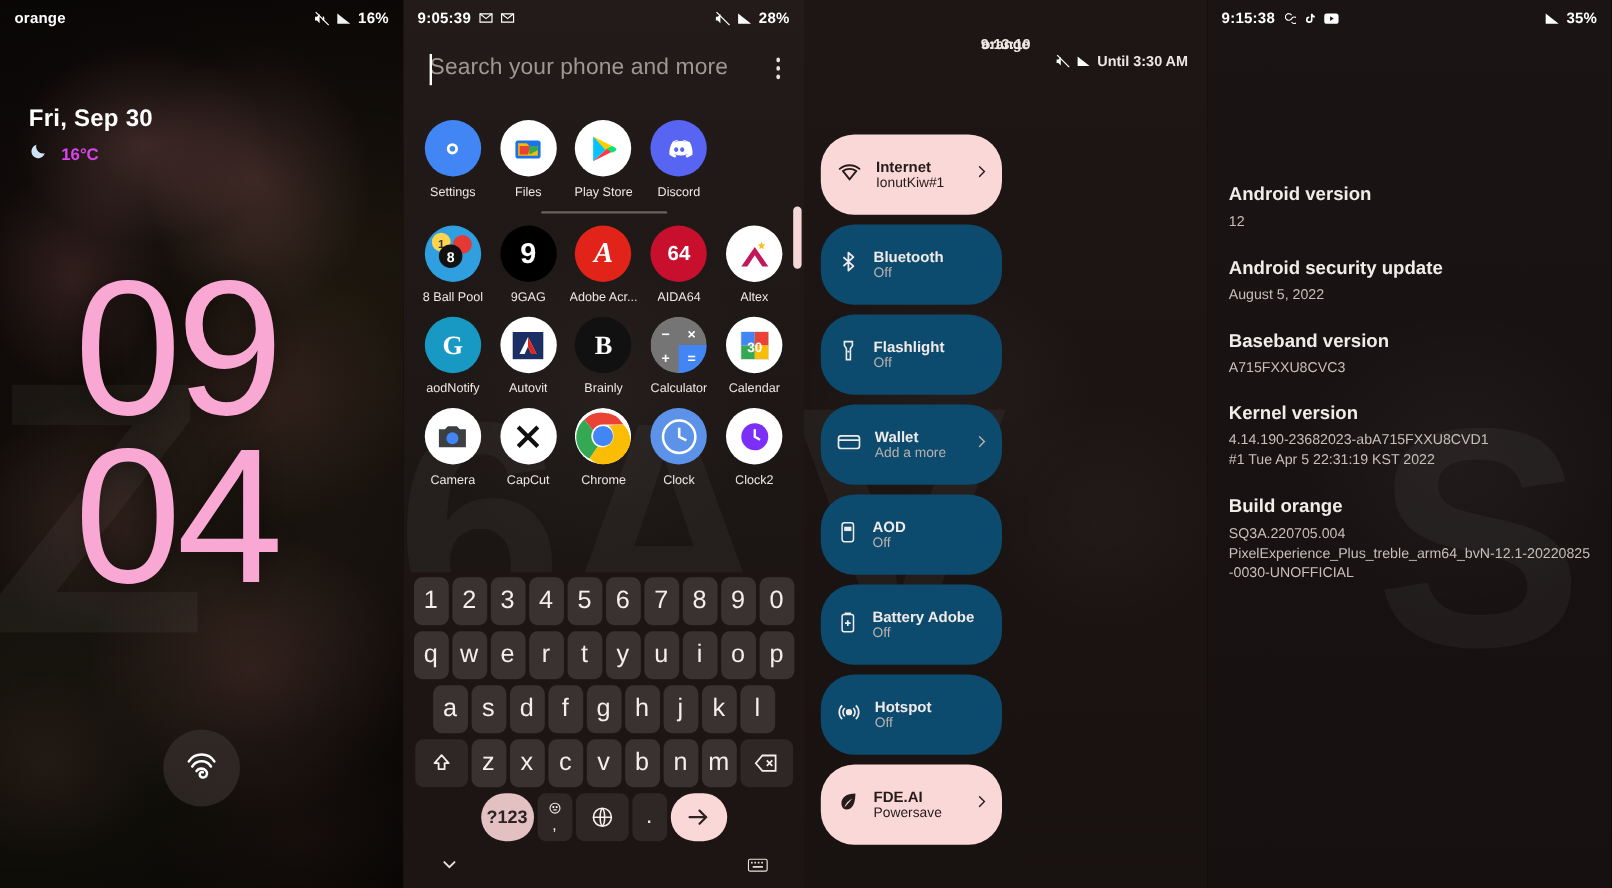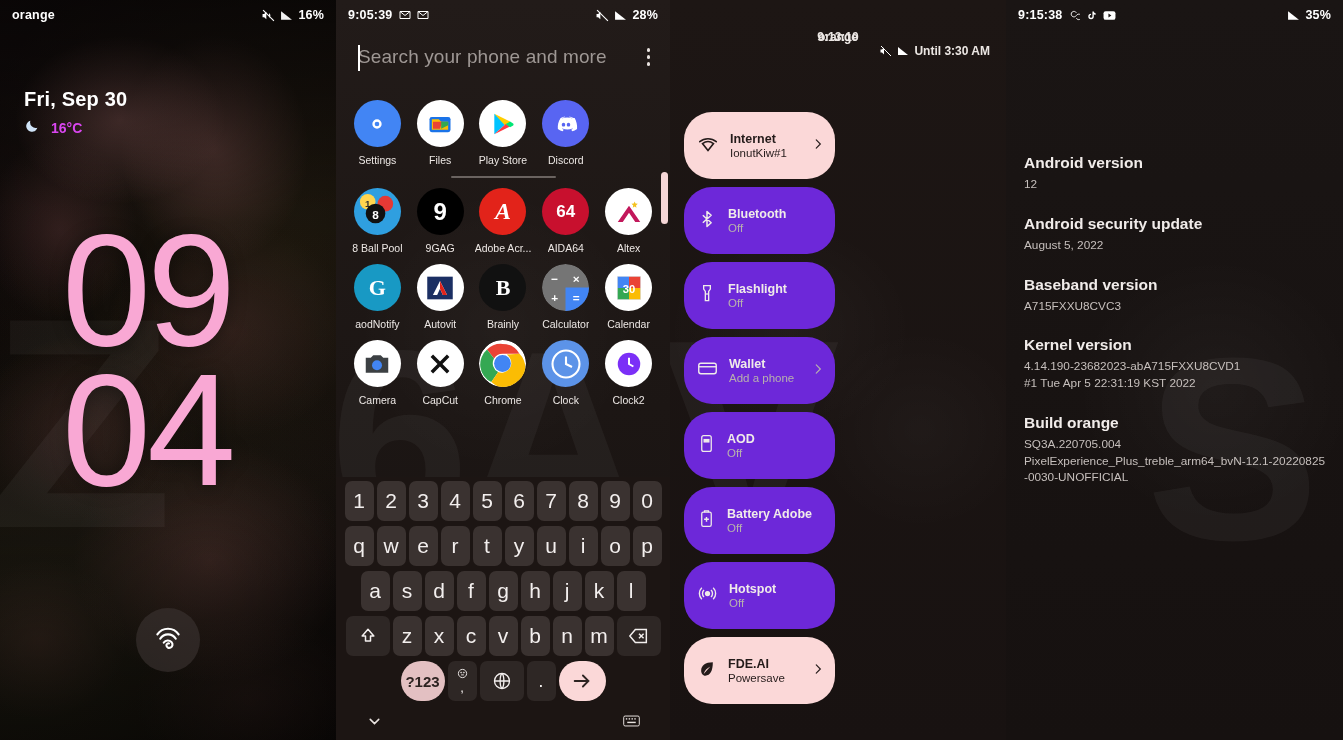--- a/index.html
+++ b/index.html
@@ -83,21 +83,21 @@
       radial-gradient(ellipse 170px 150px at 120px 330px, rgba(255,255,255,.035), transparent 72%),
       radial-gradient(ellipse 150px 140px at 250px 430px, rgba(255,255,255,.028), transparent 72%),
       linear-gradient(180deg,#1d1614 0%, #181211 100%); }
   .qs-date { padding:0 14px; font-size:12.5px; font-weight:bold; color:#fff; height:30px; display:flex; align-items:center;}
   .qs-sub { display:flex; align-items:center; padding:0 16px; height:26px; color:#ece7e4; font-size:12px; font-weight:bold; position:relative;flex-direction:column;}
   .qs-sub .c { position:absolute; left:0; right:0; text-align:center; }
   .qs-sub .r { margin-left:auto; display:flex; align-items:center; gap:5px; }
   .brightrow { display:flex; align-items:center; gap:10px; padding:6px 14px 0; }
   .bright { flex:1; height:38px; border-radius:19px; background:#fbd8d8; display:flex; align-items:center; justify-content:flex-end; padding-right:14px;}
   .tiles { display:flex; flex-wrap:wrap; gap:8px; padding:12px 14px 0; }
-  .tile { width:151px; height:67px; border-radius:28px; background:#6d28d9; display:flex; align-items:center; gap:11px; padding:0 13px; position:relative; }
+  .tile { width:151px; height:67px; border-radius:28px; background:#0c4a6e; display:flex; align-items:center; gap:11px; padding:0 13px; position:relative; }
   .tile.on { background:#fbd8d8; }
   .tile .tx { display:flex; flex-direction:column; gap:1px; min-width:0;}
   .tile .t1 { font-size:12.5px; font-weight:bold; color:#f0ebe9; white-space:nowrap; }
   .tile .t2 { font-size:11.5px; color:#b8b1ae; white-space:nowrap; overflow:hidden; text-overflow:ellipsis; max-width:86px;}
   .tile.on .t1, .tile.on .t2 { color:#241b1a; }
   .tile .chev { position:absolute; right:10px; }
   .pill { width:22px; height:5px; border-radius:3px; background:#cfc7c4; margin:12px auto 0; }
   .qsbtns { display:flex; gap:10px; padding:14px 14px 0; }
   .qsbtn { flex:1; height:36px; border-radius:18px; background:#2f2826; display:flex; align-items:center; justify-content:center; }
 
@@ -591,21 +591,21 @@
 
       <div class="tile">
         <span>
           <svg width="21" height="21" viewBox="0 0 24 24" fill="none" stroke="#f0ebe9" stroke-width="1.6">
               <rect x="2" y="6" width="20" height="12" rx="2.5"></rect>
               <path d="M2 10h20"></path>
             </svg>
         </span>
         <span class="tx">
           <span class="t1">Wallet</span>
-          <span class="t2">Add a phone</span>
+          <span class="t2">Add a more</span>
         </span>
         <span class="chev">
           <svg width="14" height="14" viewBox="0 0 24 24" fill="none" stroke="#b8b1ae" stroke-width="2" stroke-linecap="round">
               <path d="M9 5l7 7-7 7"></path>
             </svg>
         </span>
       </div>
 
       <div class="tile">
         <span>

